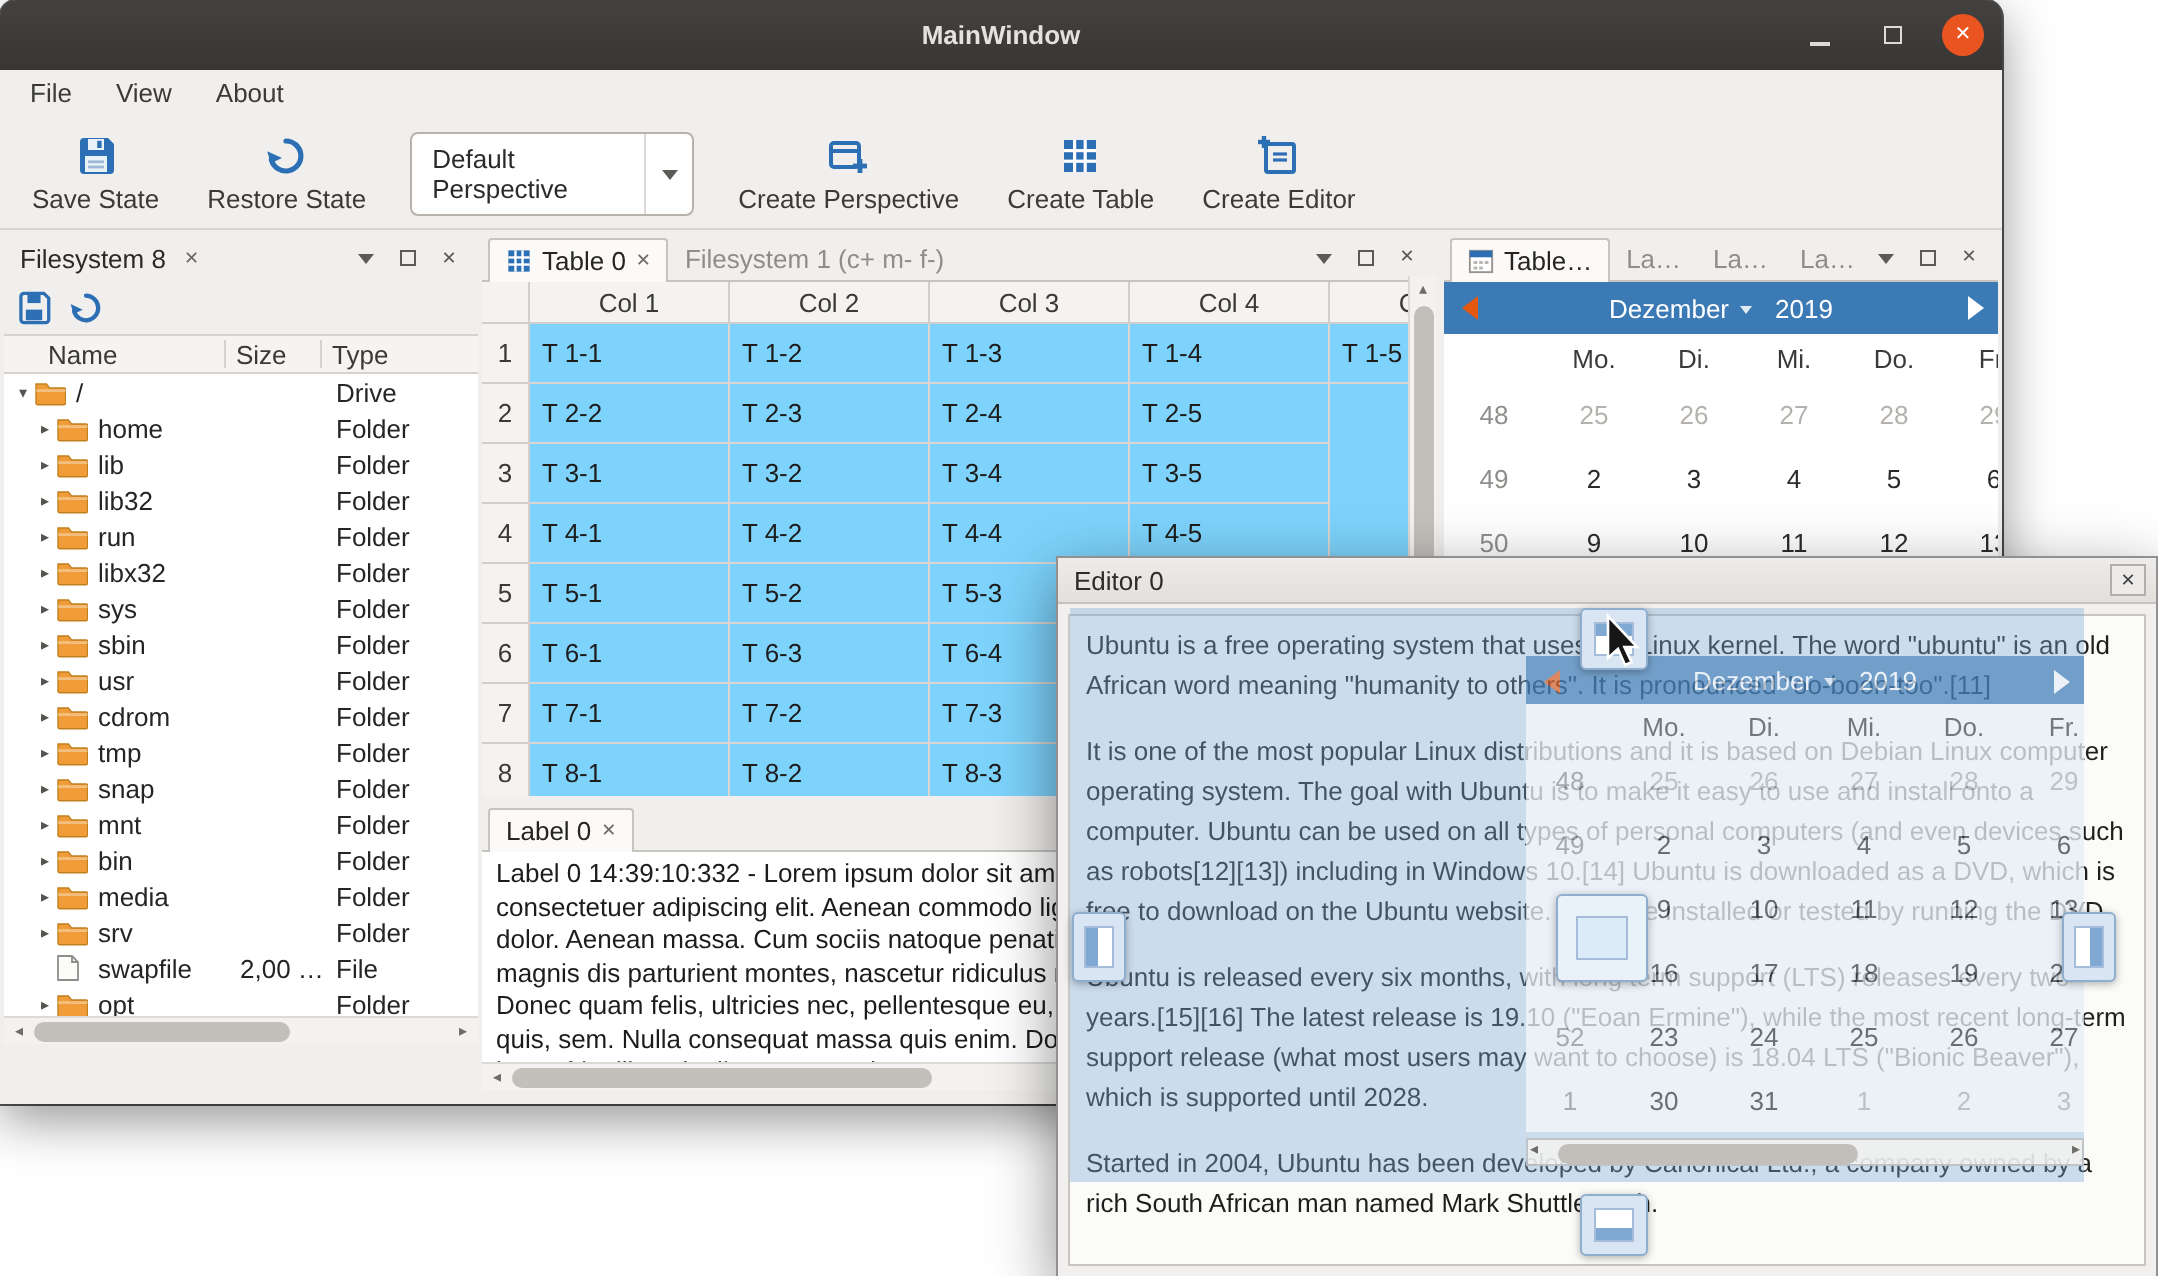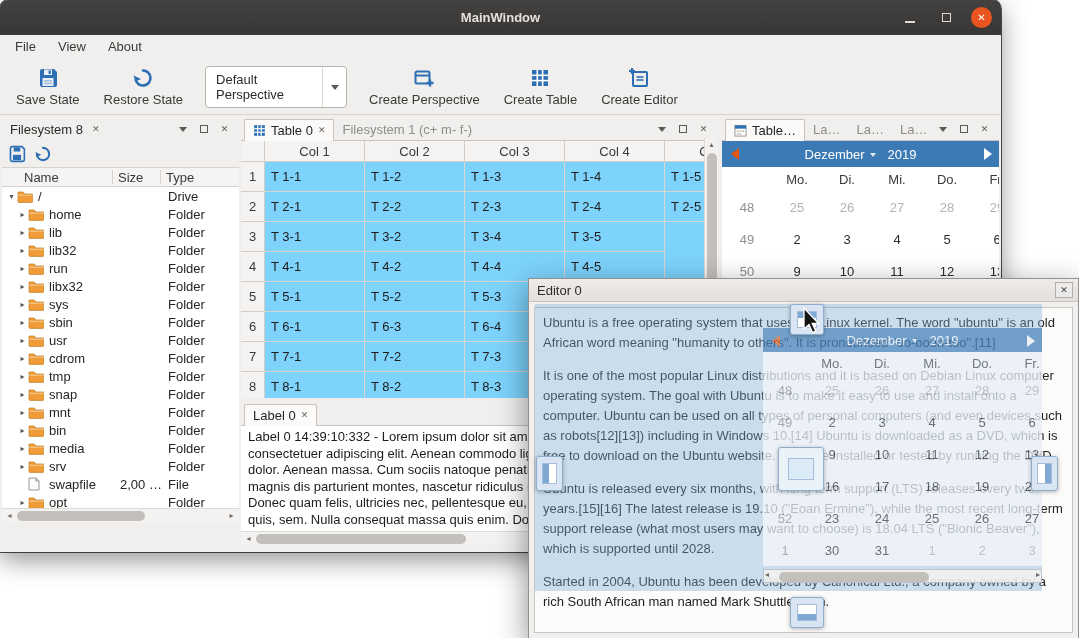--- a/index.html
+++ b/index.html
@@ -564,21 +564,20 @@
         <div class="tg-row">
           <div class="tg-cell tg-rowhdr">1</div>
           <div class="tg-cell tg-data">T 1-1</div>
           <div class="tg-cell tg-data">T 1-2</div>
           <div class="tg-cell tg-data">T 1-3</div>
           <div class="tg-cell tg-data">T 1-4</div>
           <div class="tg-cell tg-data">T 1-5</div>
         </div>
         <div class="tg-row">
           <div class="tg-cell tg-rowhdr">2</div>
-          <div class="tg-cell tg-data">T 2-1</div>
           <div class="tg-cell tg-data">T 2-2</div>
           <div class="tg-cell tg-data">T 2-3</div>
           <div class="tg-cell tg-data">T 2-4</div>
           <div class="tg-cell tg-data">T 2-5</div>
         </div>
         <div class="tg-row">
           <div class="tg-cell tg-rowhdr">3</div>
           <div class="tg-cell tg-data">T 3-1</div>
           <div class="tg-cell tg-data">T 3-2</div>
           <div class="tg-cell tg-data">T 3-4</div>

